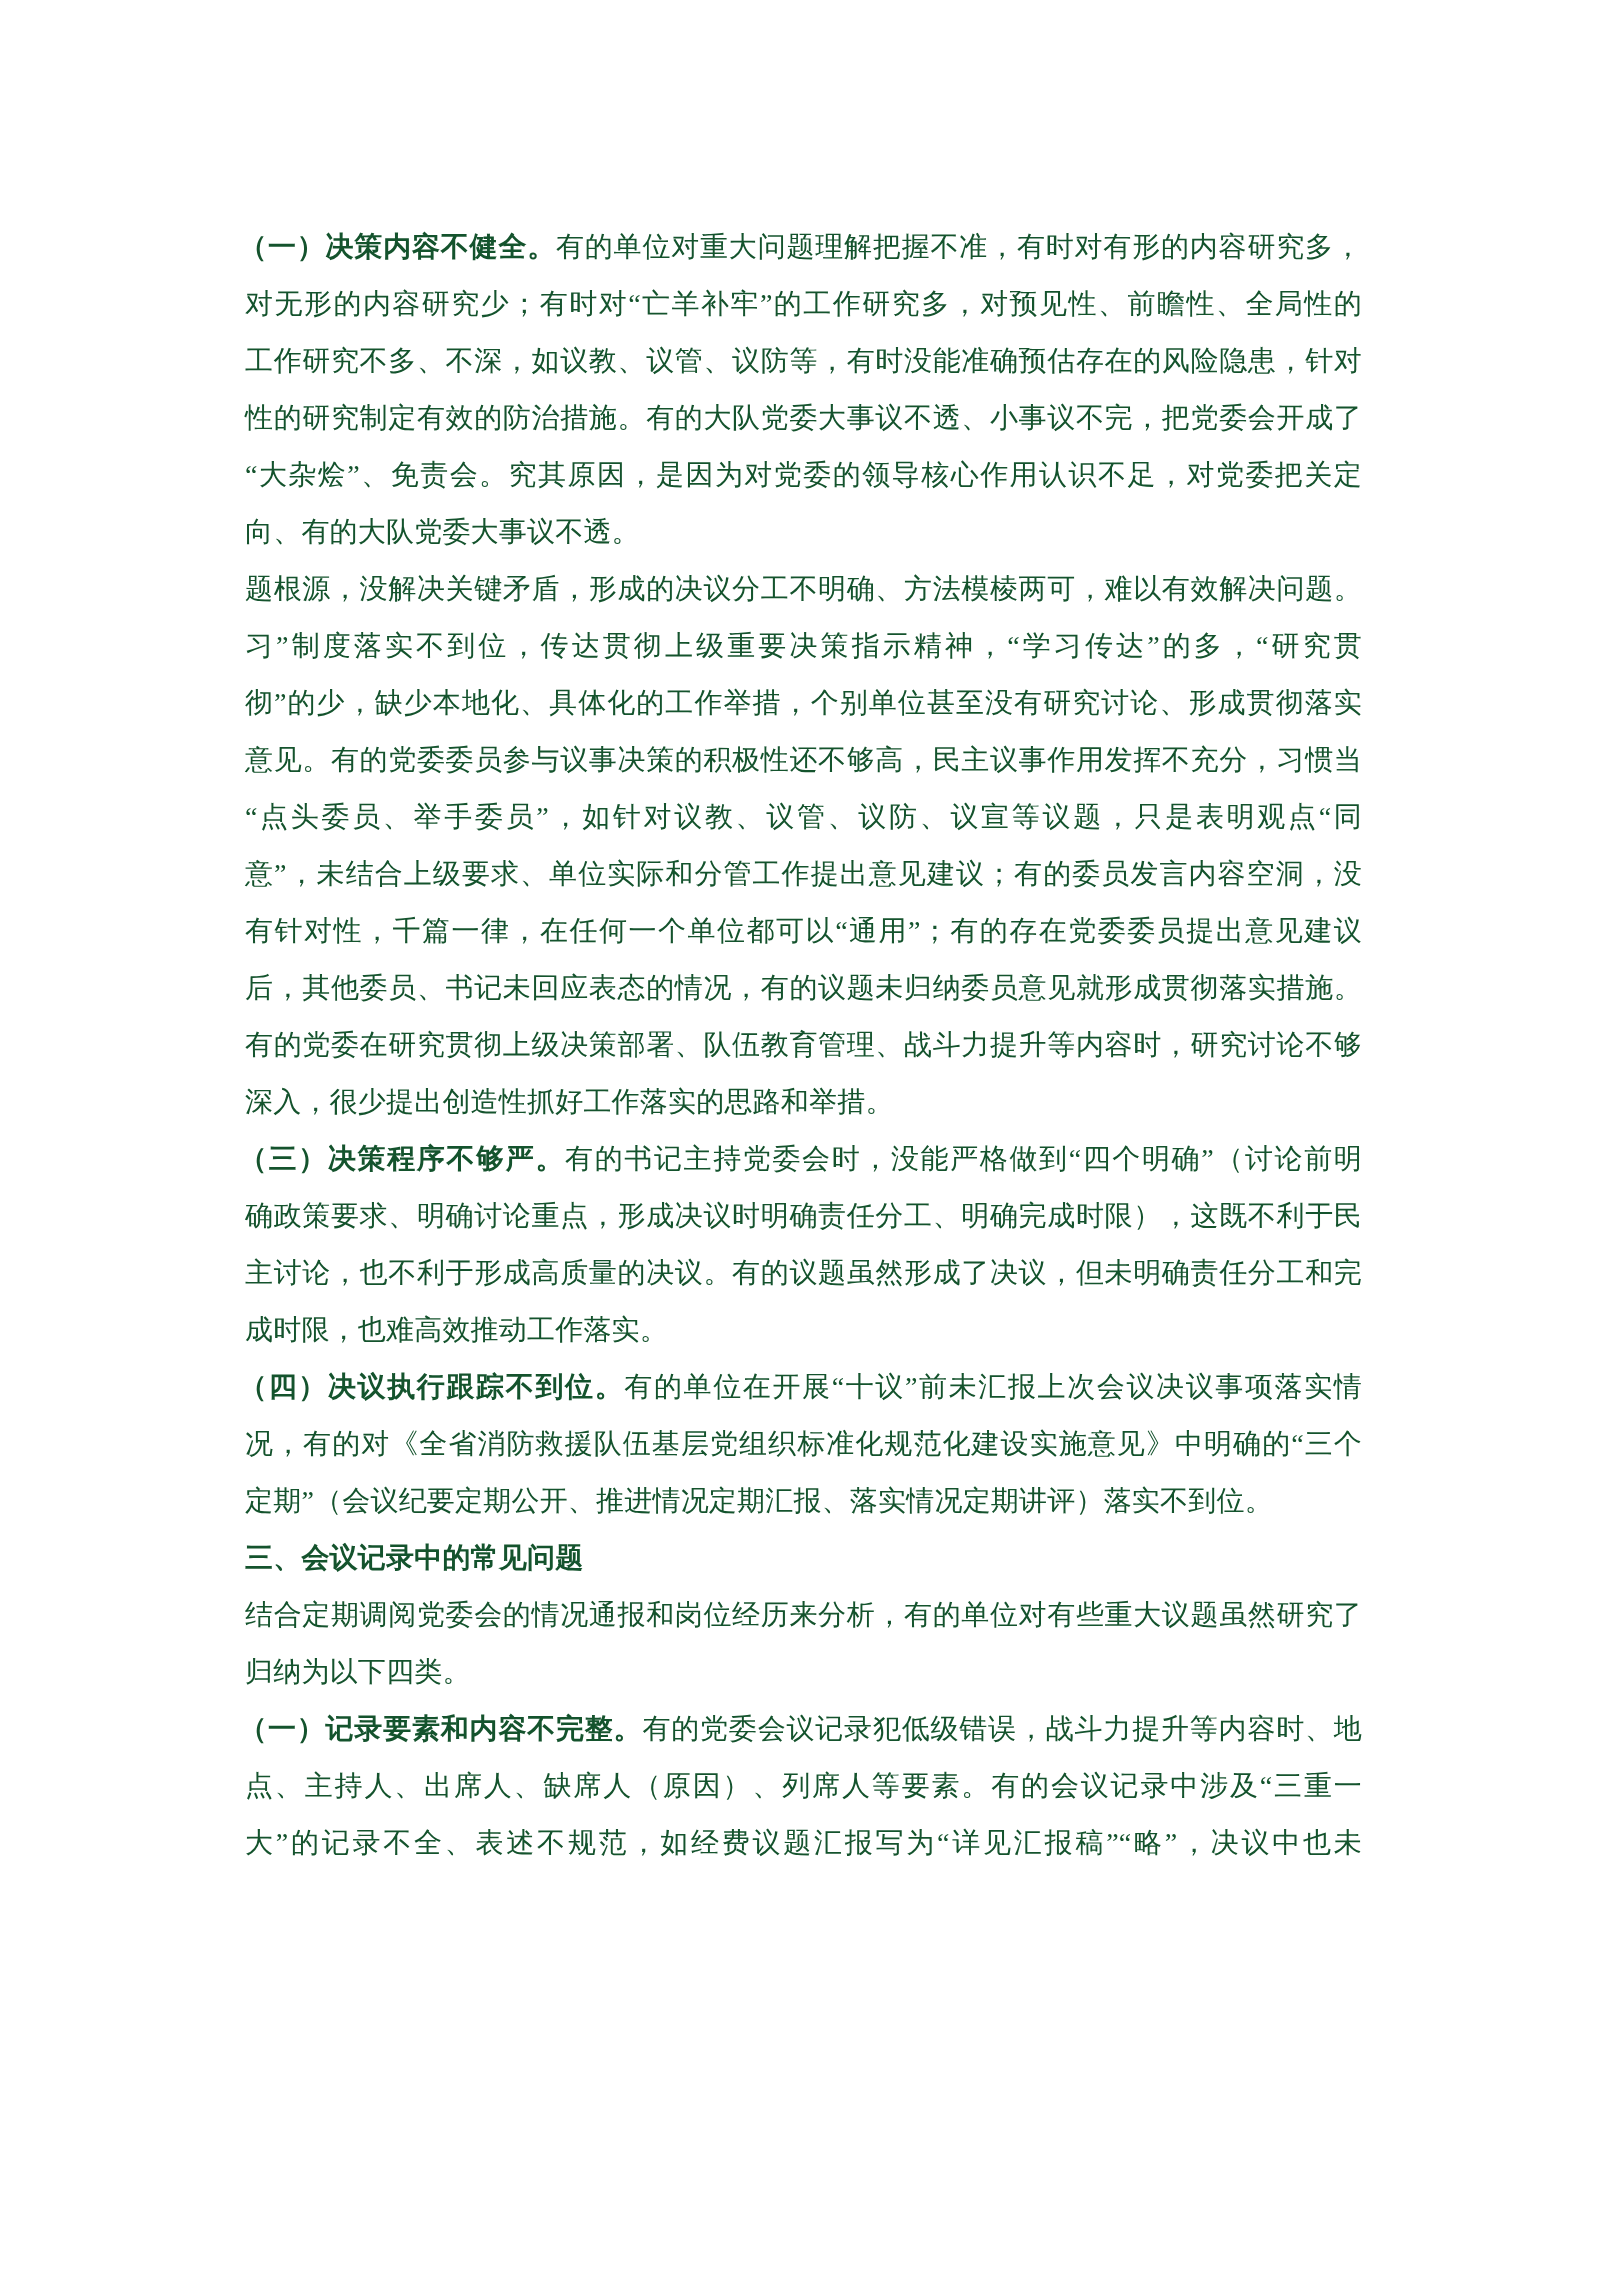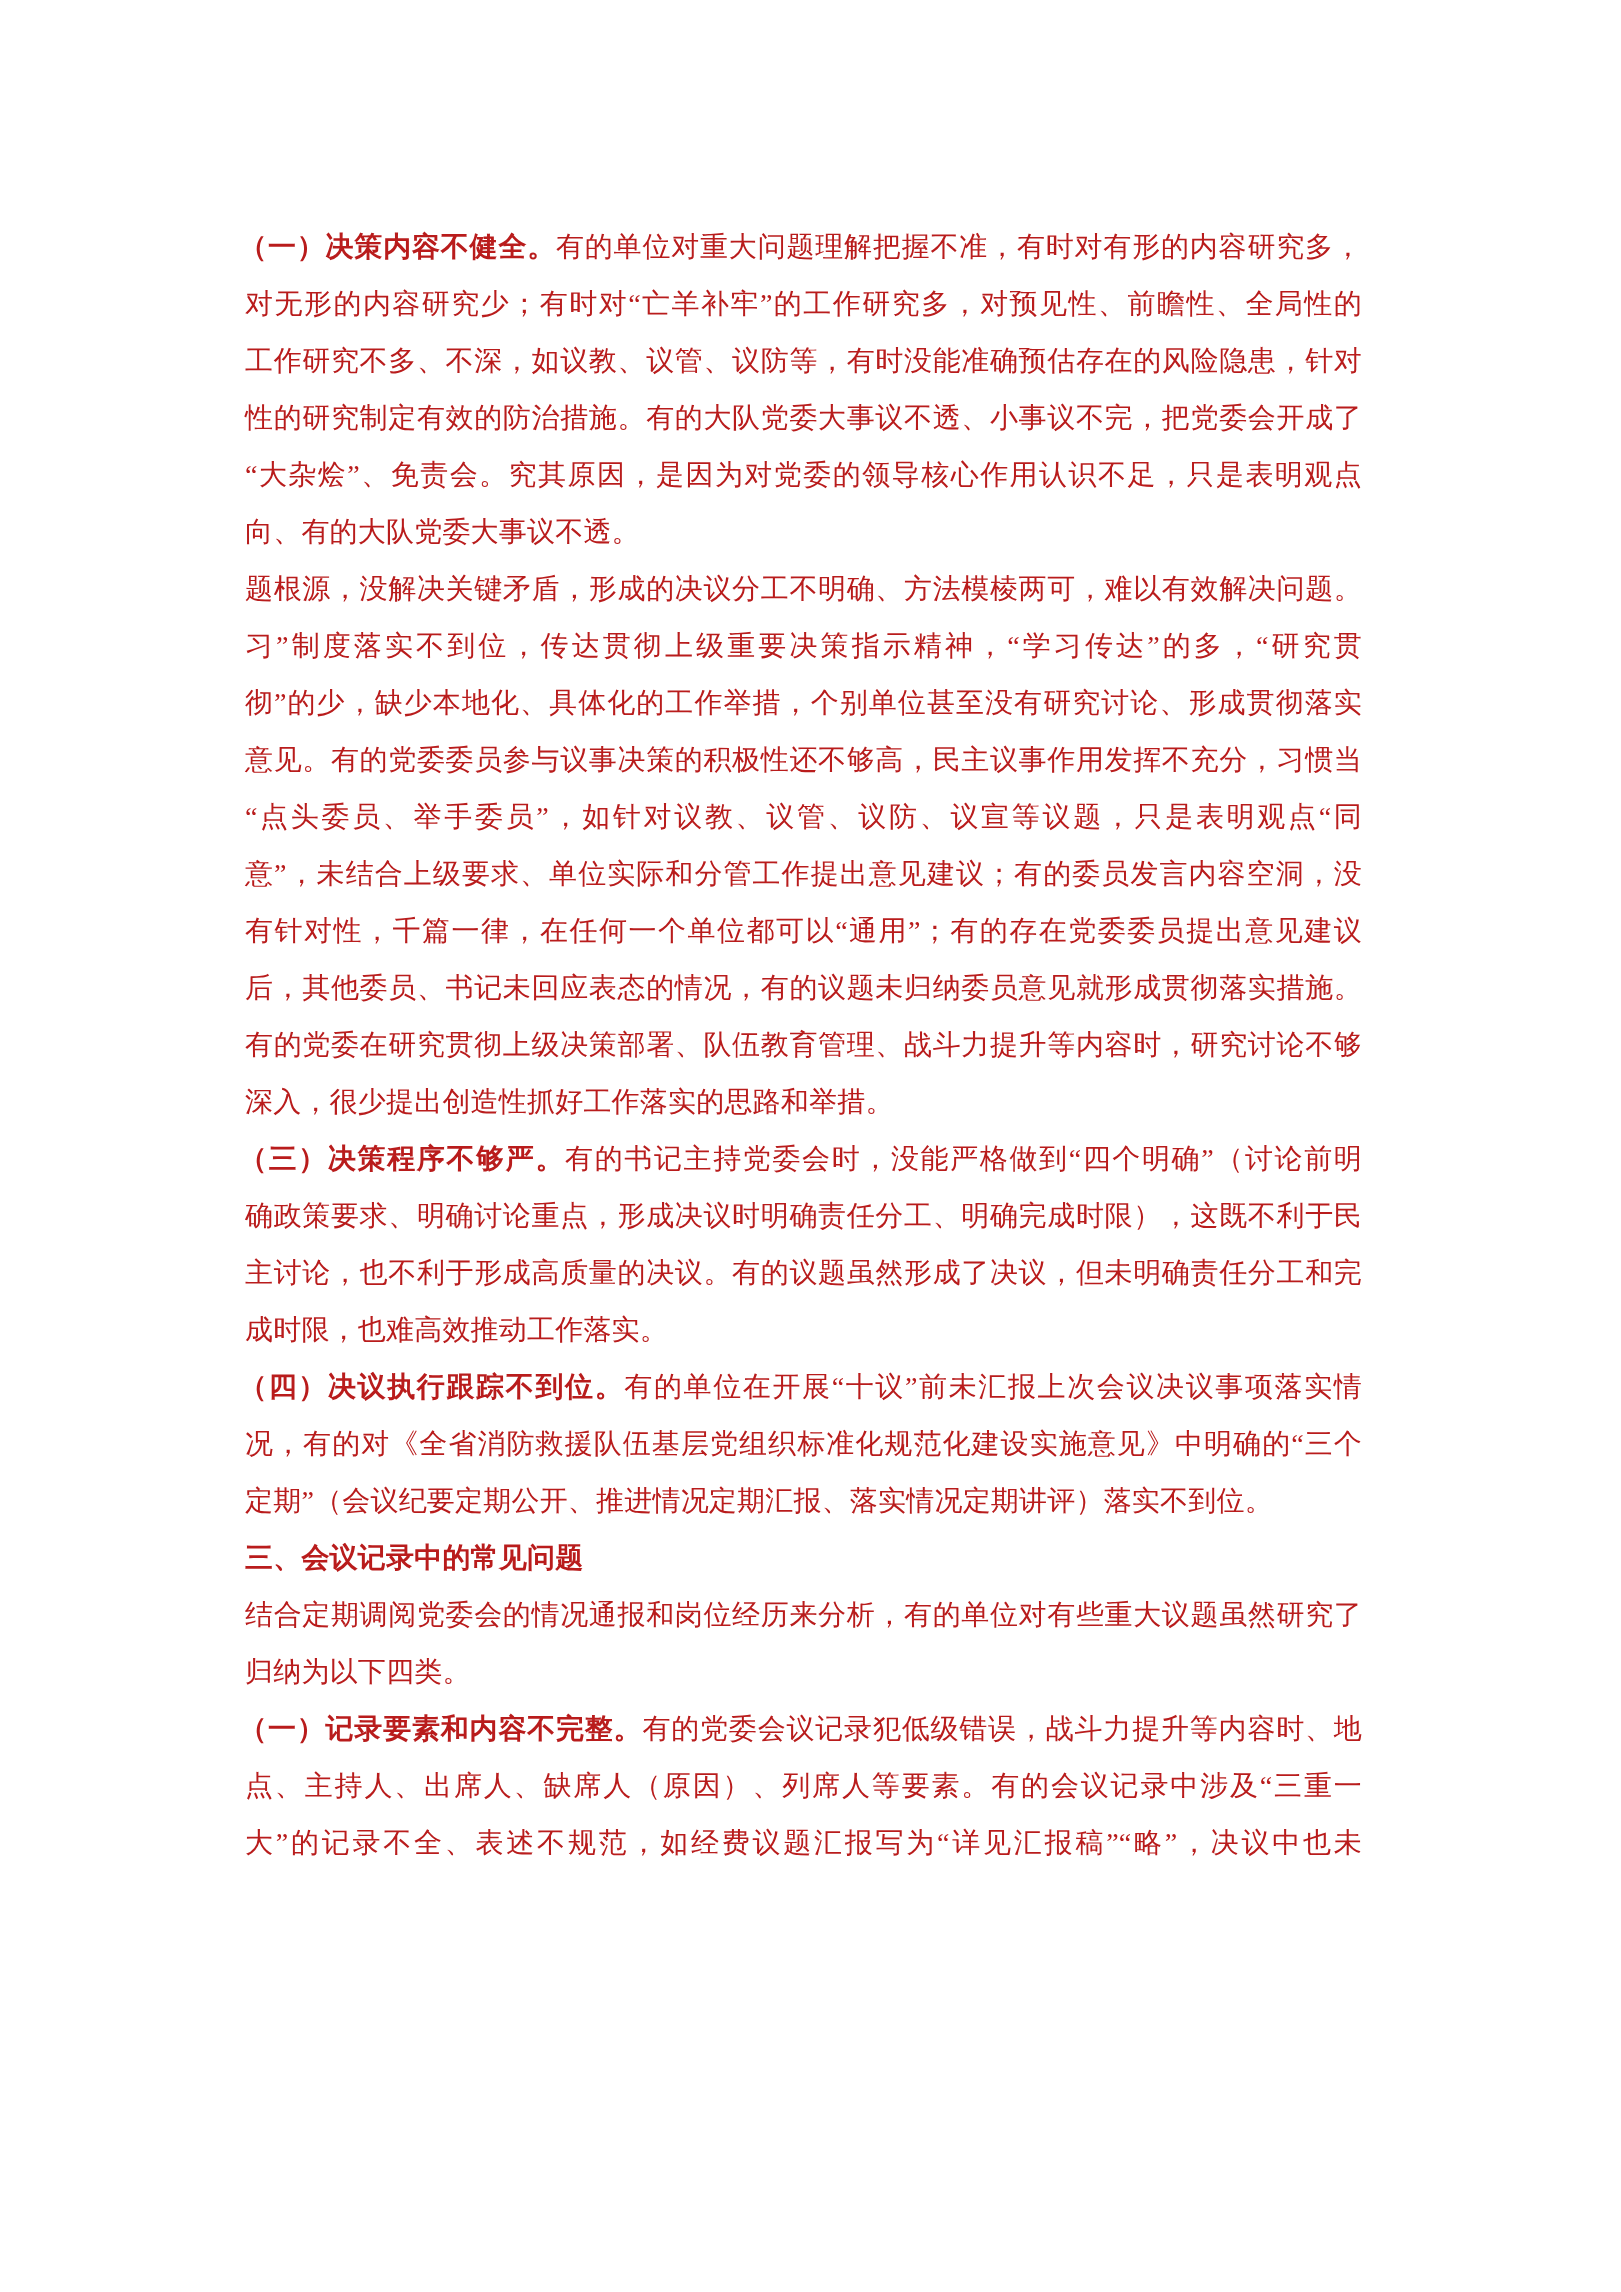--- a/index.html
+++ b/index.html
@@ -17,21 +17,21 @@
     position: absolute;
     left: 245px;
     top: 218px;
     width: 1117px;
   }
   .line {
     font-family: "Liberation Serif", "DejaVu Serif", serif;
     font-size: 28px;
     line-height: 57px;
     height: 57px;
-    color: #b91c1c;
+    color: #14532d;
     white-space: nowrap;
     text-align: justify;
     text-align-last: justify;
     letter-spacing: 0.2px;
   }
   .line.last {
     text-align-last: left;
   }
   .line.indent {
     margin-left: -5.9px;
@@ -48,21 +48,21 @@
 </style>
 </head>
 <body>
 
 <div class="page">
 
   <div class="line indent"><span class="b">（一）决策内容不健全。</span><span>有的单位对重大问题理解把握不准，有时对有形的内容研究多，</span></div>
   <div class="line">对无形的内容研究少；有时对“亡羊补牢”的工作研究多，对预见性、前瞻性、全局性的</div>
   <div class="line">工作研究不多、不深，如议教、议管、议防等，有时没能准确预估存在的风险隐患，针对</div>
   <div class="line">性的研究制定有效的防治措施。有的大队党委大事议不透、小事议不完，把党委会开成了</div>
-  <div class="line">“大杂烩”、免责会。究其原因，是因为对党委的领导核心作用认识不足，只是表明观点</div>
+  <div class="line">“大杂烩”、免责会。究其原因，是因为对党委的领导核心作用认识不足，对党委把关定</div>
   <div class="line last">向、有的大队党委大事议不透。</div>
 
   <div class="line">题根源，没解决关键矛盾，形成的决议分工不明确、方法模棱两可，难以有效解决问题。</div>
   <div class="line">习”制度落实不到位，传达贯彻上级重要决策指示精神，“学习传达”的多，“研究贯</div>
   <div class="line">彻”的少，缺少本地化、具体化的工作举措，个别单位甚至没有研究讨论、形成贯彻落实</div>
   <div class="line">意见。有的党委委员参与议事决策的积极性还不够高，民主议事作用发挥不充分，习惯当</div>
   <div class="line">“点头委员、举手委员”，如针对议教、议管、议防、议宣等议题，只是表明观点“同</div>
   <div class="line">意”，未结合上级要求、单位实际和分管工作提出意见建议；有的委员发言内容空洞，没</div>
   <div class="line">有针对性，千篇一律，在任何一个单位都可以“通用”；有的存在党委委员提出意见建议</div>
   <div class="line">后，其他委员、书记未回应表态的情况，有的议题未归纳委员意见就形成贯彻落实措施。</div>

